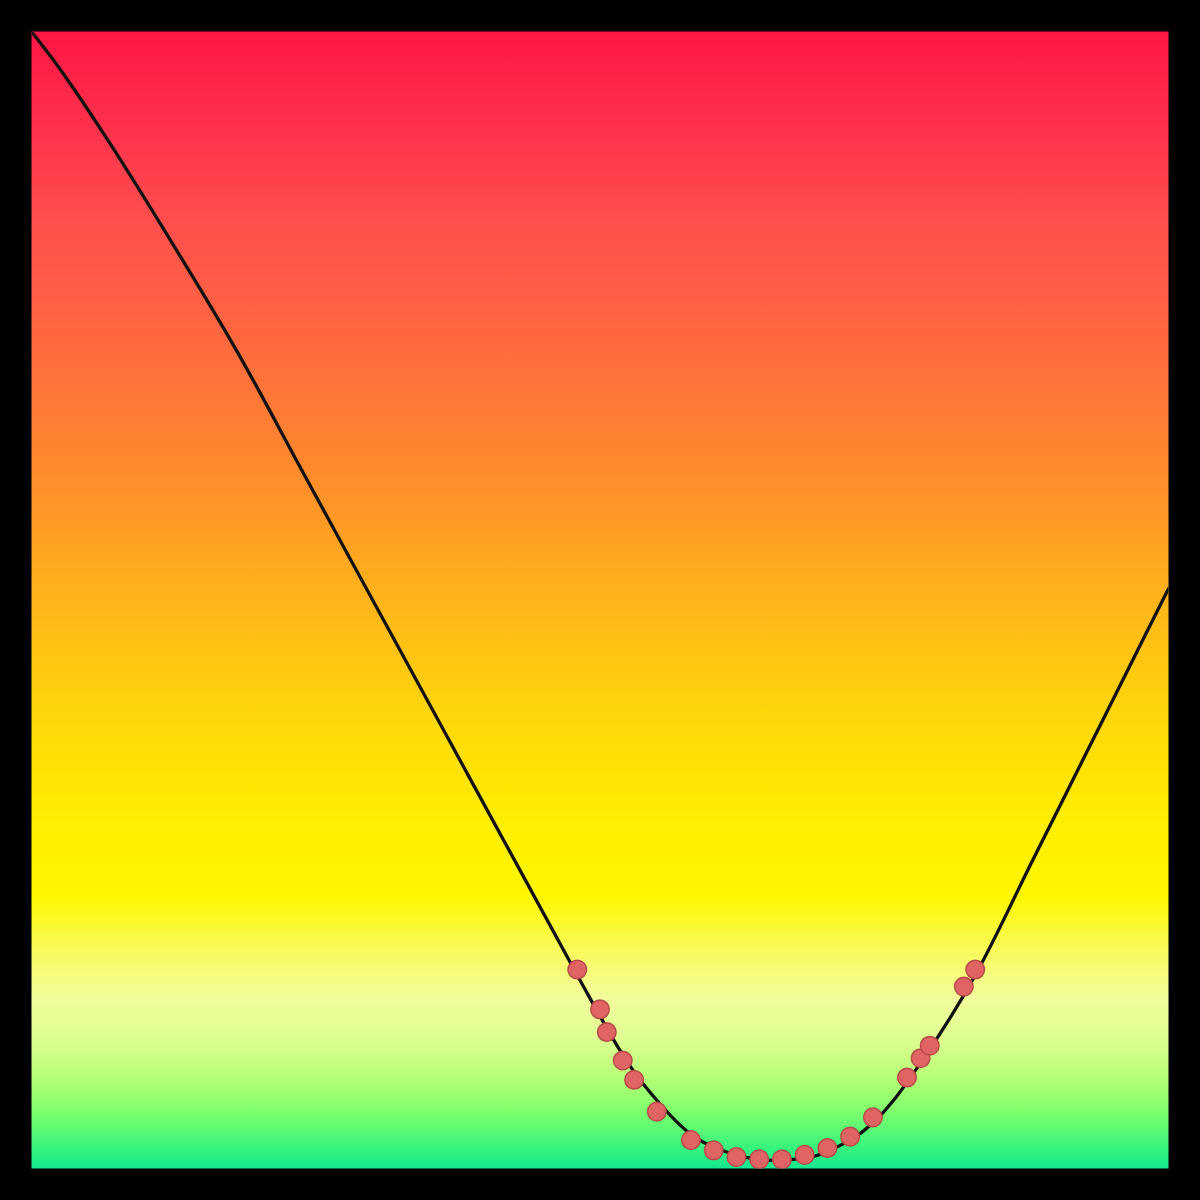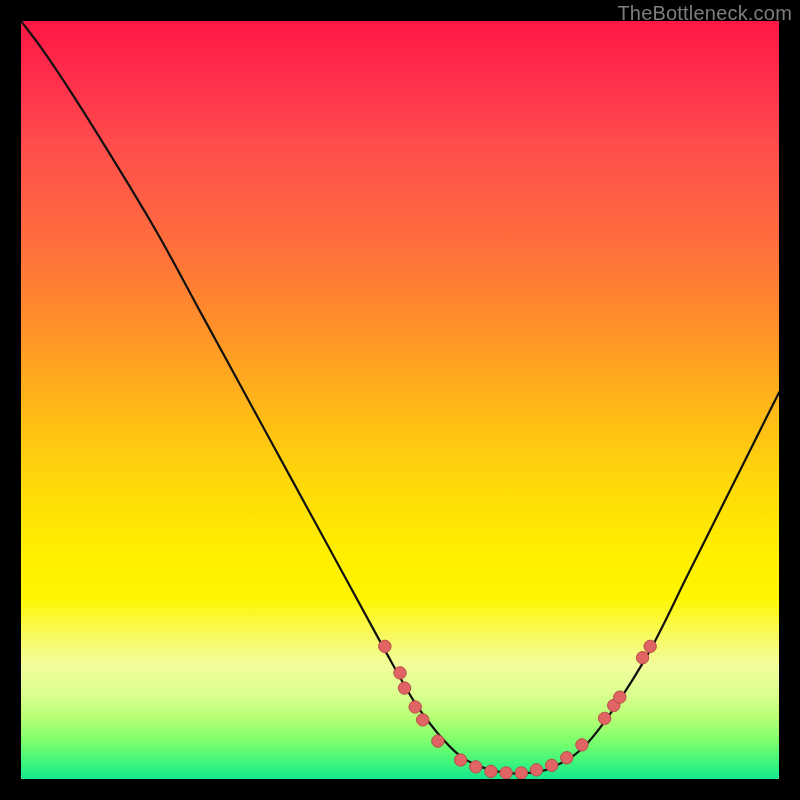--- a/index.html
+++ b/index.html
@@ -92,14 +92,13 @@
           <circle cx="545.76" cy="736.78" r="6.2" fill="#e06464" stroke="#b94a4a" stroke-width="1"></circle>
           <circle cx="560.92" cy="723.89" r="6.2" fill="#e06464" stroke="#b94a4a" stroke-width="1"></circle>
           <circle cx="583.66" cy="697.36" r="6.2" fill="#e06464" stroke="#b94a4a" stroke-width="1"></circle>
           <circle cx="592.76" cy="684.47" r="6.2" fill="#e06464" stroke="#b94a4a" stroke-width="1"></circle>
           <circle cx="598.82" cy="676.14" r="6.2" fill="#e06464" stroke="#b94a4a" stroke-width="1"></circle>
           <circle cx="621.56" cy="636.72" r="6.2" fill="#e06464" stroke="#b94a4a" stroke-width="1"></circle>
           <circle cx="629.14" cy="625.35" r="6.2" fill="#e06464" stroke="#b94a4a" stroke-width="1"></circle>
         </g>
     </svg>
   </div>
-  <div class="watermark">TheBottleneck.com</div>
 </div>
 
 </body></html>

